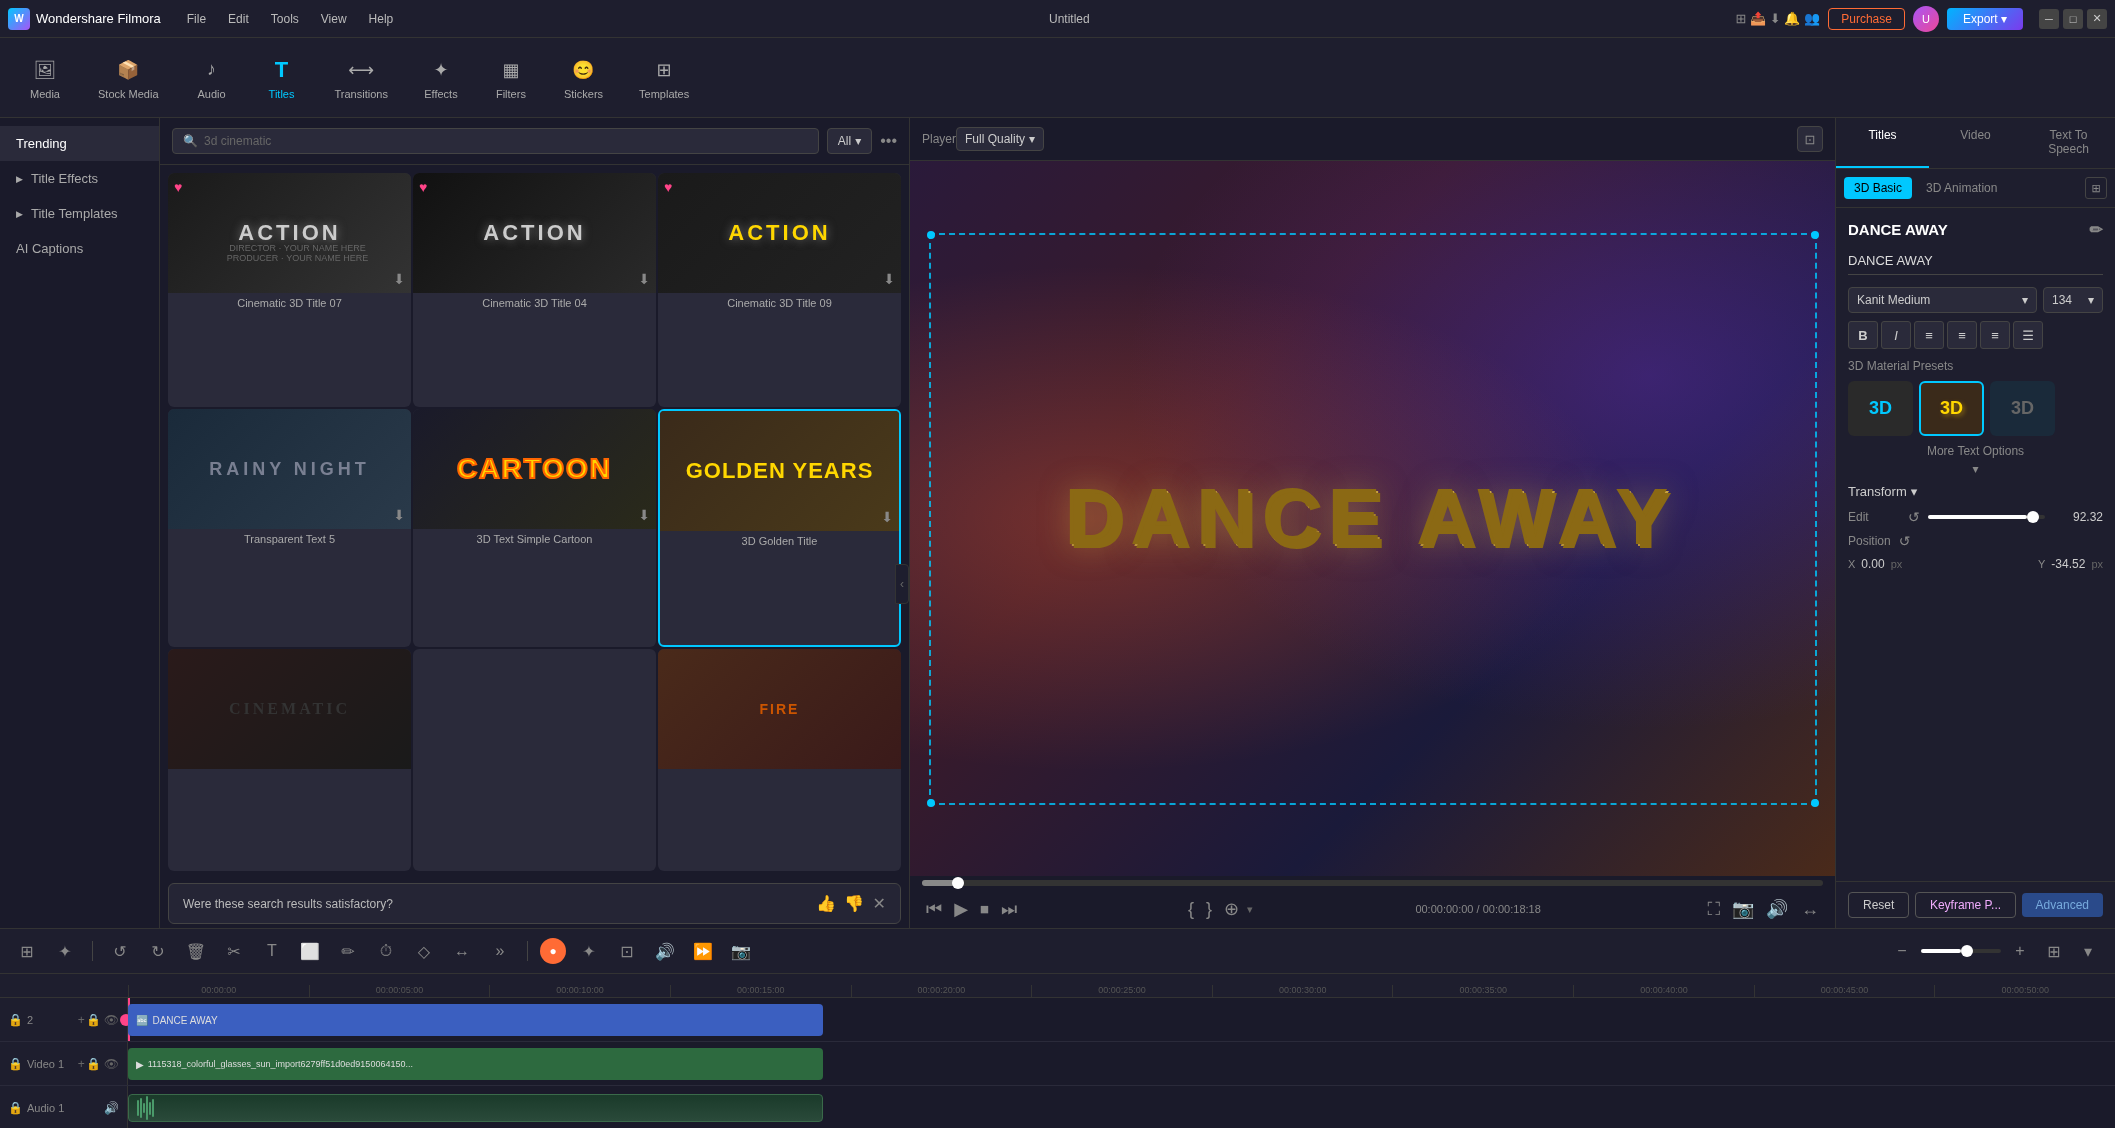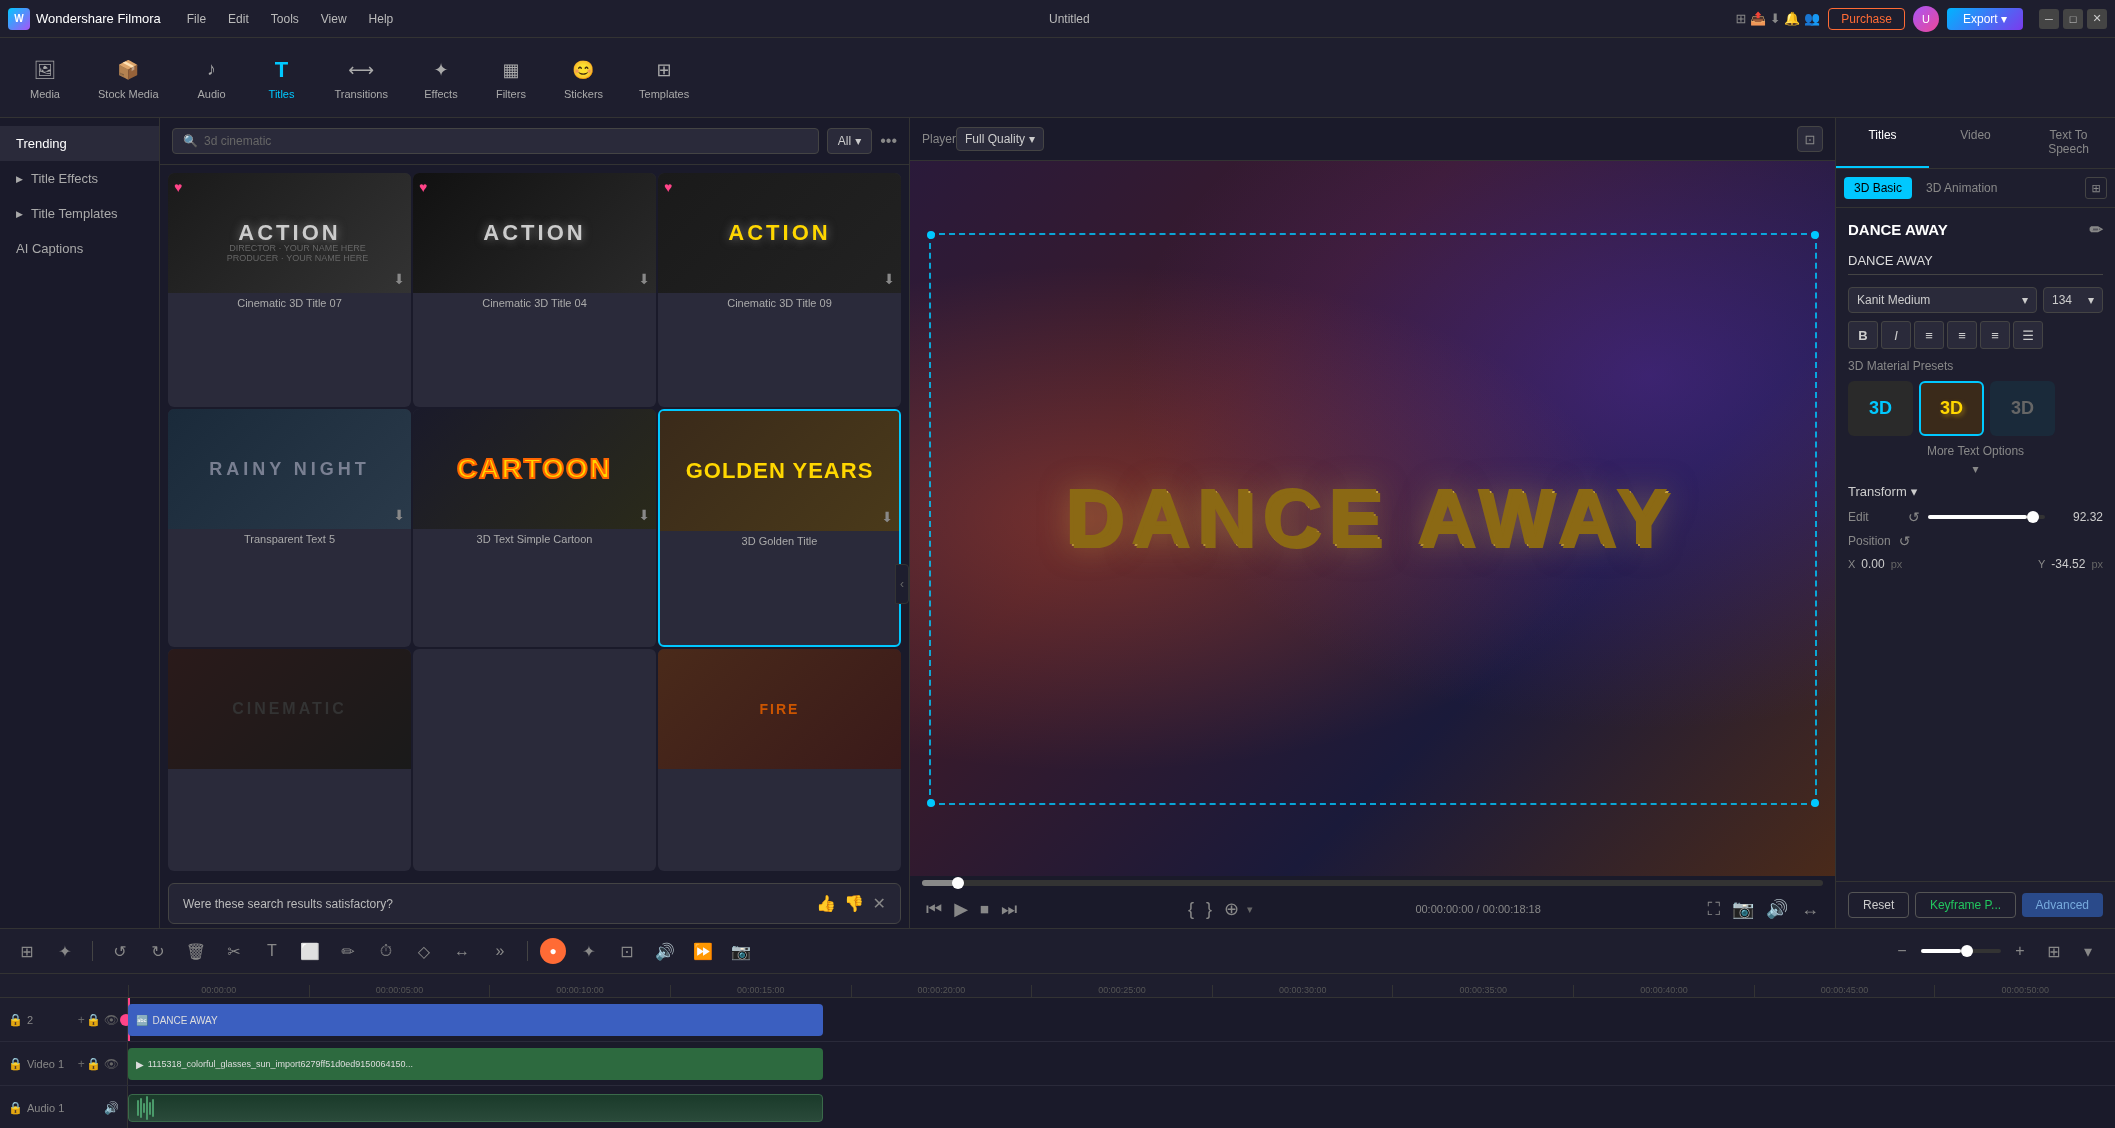--- a/index.html
+++ b/index.html
@@ -200,21 +200,21 @@
       display: flex; align-items: center; justify-content: center;
       font-size: 11px; color: #888;
       position: relative;
     }
     .card-thumb-action { background: linear-gradient(135deg, #1a1a1a, #333); }
     .card-thumb-action2 { background: linear-gradient(135deg, #111, #2a2a2a); }
     .card-thumb-action3 { background: linear-gradient(135deg, #1a1a1a, #222); }
     .card-thumb-rainy { background: linear-gradient(135deg, #1a2a3a, #2a3a4a); }
     .card-thumb-cartoon { background: linear-gradient(135deg, #1a1a2a, #2a2a1a); }
     .card-thumb-golden { background: linear-gradient(135deg, #3a2a1a, #4a3a1a); }
-    .card-thumb-dark1 { background: linear-gradient(135deg, #2a1a1a, #1a1a1a); }
+    .card-thumb-dark1 { background: linear-gradient(135deg, #2a1a1a, #1a1a1a); font-family: Liberation Serif, serif; }
     .card-thumb-dark2 { background: linear-gradient(135deg, #1a1a2a, #2a1a1a); }
     .card-thumb-fire { background: linear-gradient(135deg, #4a2a1a, #3a1a1a); }
 
     .card-action-text {
       font-size: 22px;
       font-weight: bold;
       color: #ccc;
       letter-spacing: 3px;
       text-shadow: 0 0 10px rgba(200,200,200,0.5);
     }
@@ -564,21 +564,21 @@
     .panel-bottom {
       display: flex; justify-content: space-between; align-items: center;
       padding: 10px 12px; border-top: 1px solid #333;
     }
     .reset-btn {
       background: transparent; border: 1px solid #555;
       color: #ccc; padding: 5px 14px; border-radius: 4px; font-size: 12px; cursor: pointer;
     }
     .keyframe-btn {
       background: transparent; border: 1px solid #555;
-      color: #22c55e; padding: 5px 14px; border-radius: 4px; font-size: 12px; cursor: pointer;
+      color: #f0abfc; padding: 5px 14px; border-radius: 4px; font-size: 12px; cursor: pointer;
     }
     .advanced-btn {
       background: #2a4a8a; border: none;
       color: #7ad; padding: 5px 14px; border-radius: 4px; font-size: 12px; cursor: pointer;
     }
     .collapse-btn {
       width: 14px;
       background: #1e1e2e;
       border-right: 1px solid #333;
       display: flex; align-items: center; justify-content: center;

